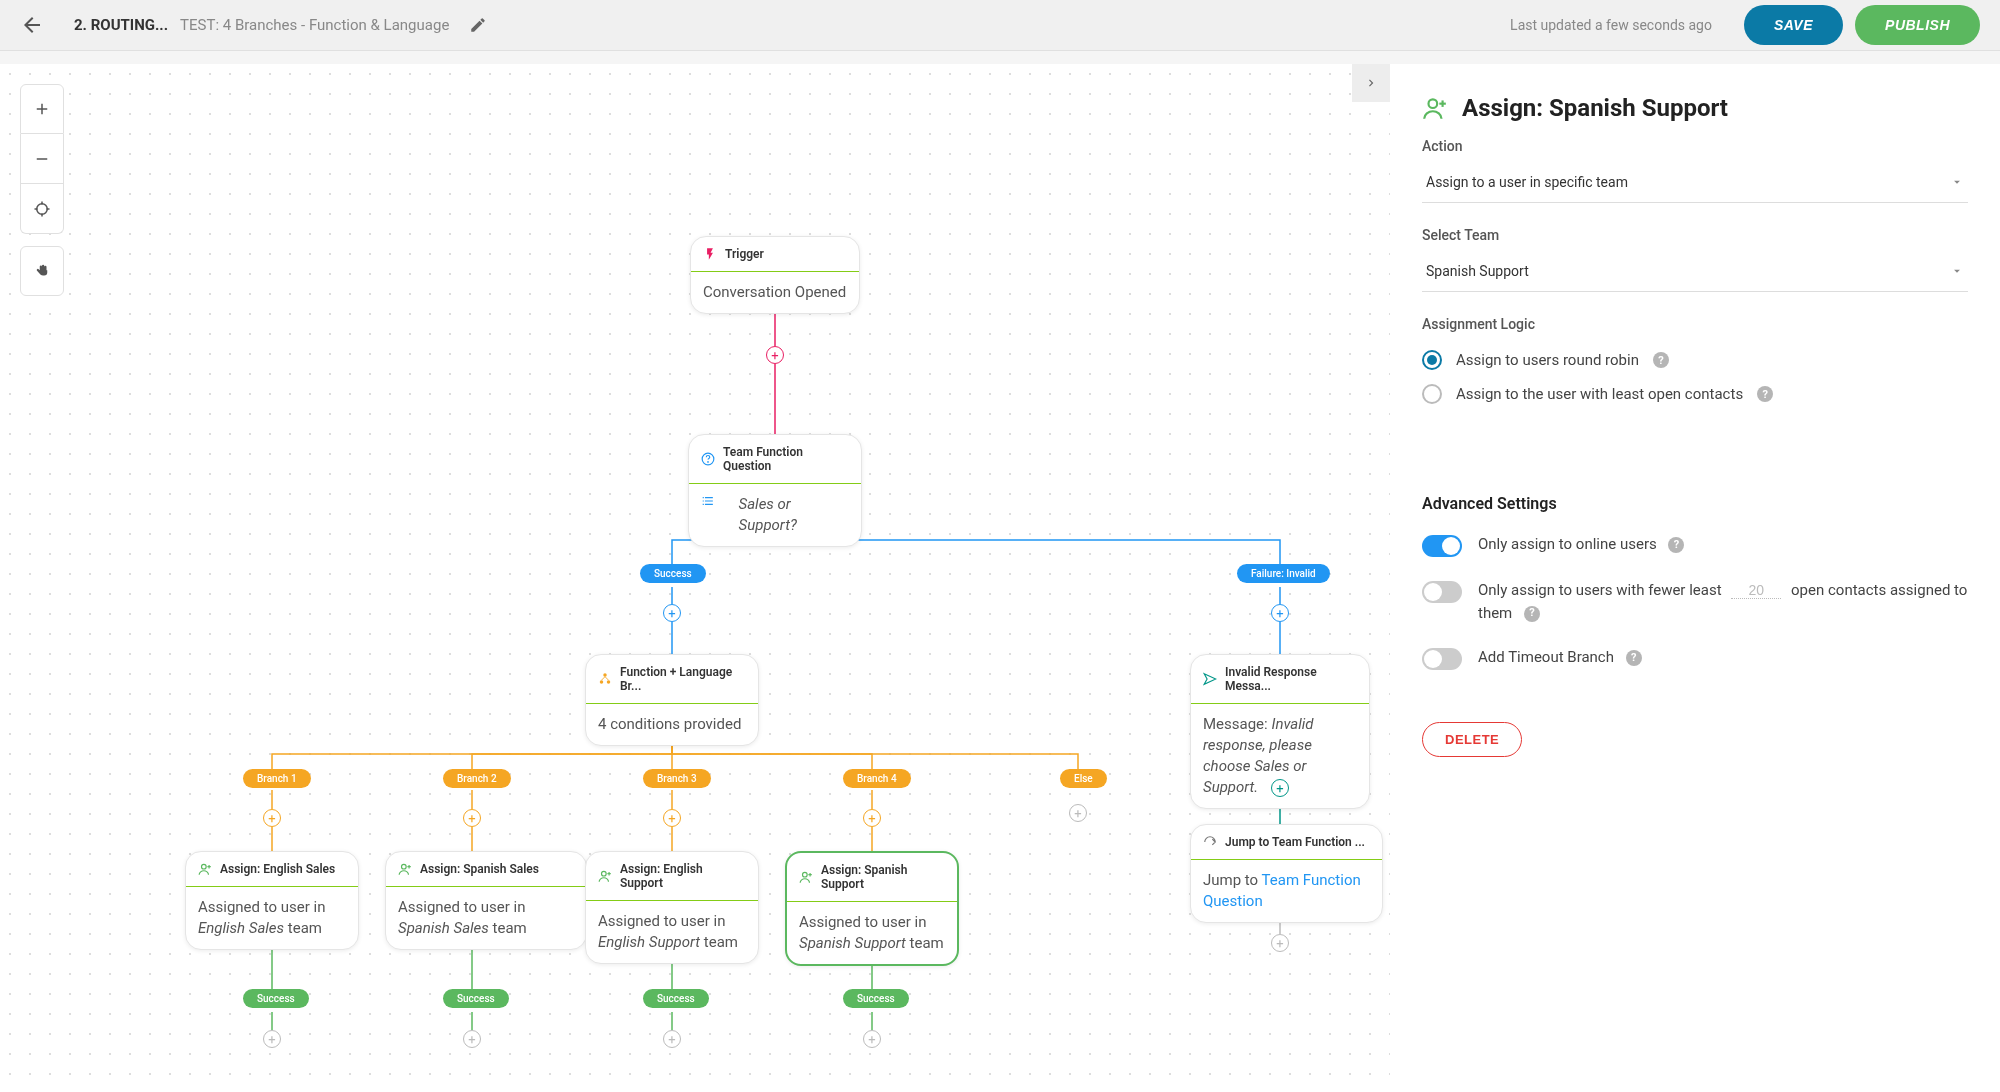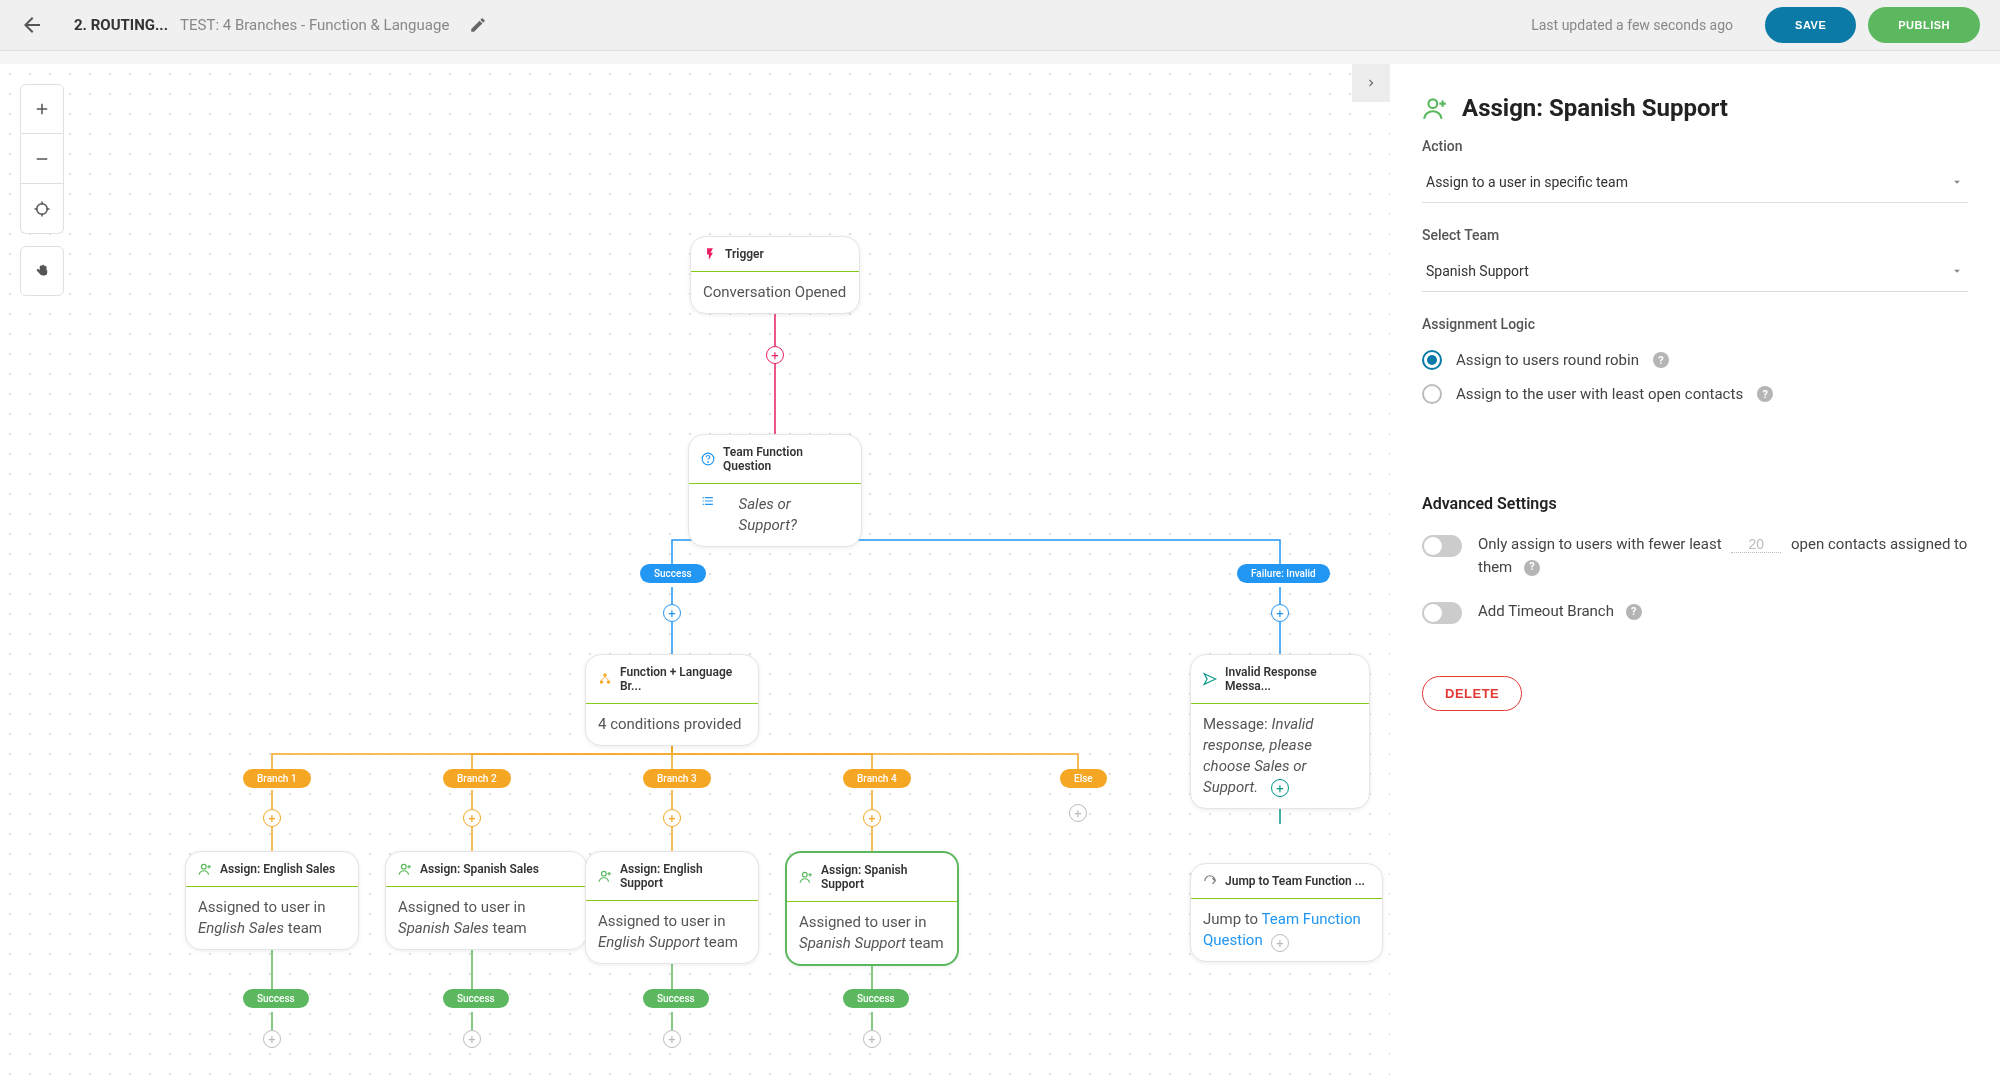--- a/index.html
+++ b/index.html
@@ -6,21 +6,21 @@
 body { font-family: -apple-system, BlinkMacSystemFont, "Segoe UI", Roboto, sans-serif; background: #f5f5f5; color: #333; width: 2000px; height: 1092px; overflow: hidden; position: relative; }
 
 .header { height: 51px; background: #f0f0f0; display: flex; align-items: center; padding: 0 20px; border-bottom: 1px solid #e0e0e0; }
 .back-arrow { width: 24px; height: 24px; cursor: pointer; margin-right: 30px; fill: #555; }
 .breadcrumb { display: flex; align-items: center; gap: 12px; }
 .bc-dark { font-weight: 700; font-size: 15px; color: #333; }
 .bc-light { font-weight: 400; font-size: 15px; color: #888; }
 .edit-icon { width: 18px; height: 18px; fill: #666; cursor: pointer; margin-left: 8px; }
 .header-spacer { flex: 1; }
 .last-updated { font-size: 14px; color: #888; margin-right: 32px; }
-.btn { border: none; border-radius: 25px; padding: 12px 30px; font-weight: 600; font-size: 11px; cursor: pointer; letter-spacing: 0.5px; }
+.btn { border: none; border-radius: 25px; padding: 12px 30px; font-weight: 600; font-size: 14px; cursor: pointer; letter-spacing: 0.5px; font-style: italic; }
 .btn-save { background: #0b7aa6; color: #fff; margin-right: 12px; }
 .btn-publish { background: #5bb85f; color: #fff; }
 
 .canvas { position: absolute; top: 64px; left: 0; width: 1390px; height: 1028px; background: #fff; background-image: radial-gradient(circle, #ddd 1px, transparent 1px); background-size: 20px 20px; }
 
 .zoom-panel { position: absolute; top: 20px; left: 20px; display: flex; flex-direction: column; gap: 0; }
 .zoom-btn { width: 44px; height: 50px; background: #fff; border: 1px solid #e0e0e0; display: flex; align-items: center; justify-content: center; cursor: pointer; font-size: 20px; color: #555; }
 .zoom-btn:first-child { border-radius: 6px 6px 0 0; }
 .zoom-btn.mid { border-top: none; }
 .zoom-btn:nth-child(3) { border-top: none; border-radius: 0 0 6px 6px; }
@@ -294,21 +294,21 @@
   <div class="pill pill-green" style="left:443px; top:925px">Success</div>
   <div class="pill pill-green" style="left:643px; top:925px">Success</div>
   <div class="pill pill-green" style="left:843px; top:925px">Success</div>
   <div class="plus-circle pc-grey" style="left:263px; top:966px">+</div>
   <div class="plus-circle pc-grey" style="left:463px; top:966px">+</div>
   <div class="plus-circle pc-grey" style="left:663px; top:966px">+</div>
   <div class="plus-circle pc-grey" style="left:863px; top:966px">+</div>
 
   <div class="plus-circle pc-teal" style="left:1271px; top:715px">+</div>
 
-  <div class="node" style="left:1190px; top:799px; width:193px">
+  <div class="node" style="left:1190px; top:760px; width:193px">
     <div class="node-header">
       <svg class="node-icon" viewBox="0 0 24 24" fill="none" stroke="#777" stroke-width="2">
           <path d="M3 12a9 9 0 0118 0M16 7l5 5-5 5"></path>
         </svg>
       <span>Jump to Team Function ...</span>
     </div>
     <div class="node-body">
       <span>Jump to </span><span class="link">Team Function Question</span>
     </div>
   </div>
@@ -350,20 +350,27 @@
     <div class="help">?</div>
   </div>
   <div class="radio-row">
     <div class="radio"></div>
     <span class="radio-label">Assign to the user with least open contacts</span>
     <div class="help">?</div>
   </div>
 
   <div class="sb-section-title">Advanced Settings</div>
 
+  <div class="toggle-row">
+    <div class="toggle on"></div>
+    <div class="toggle-label">
+      <span>Only assign to online users</span>
+      <span class="help" style="display:inline-flex;vertical-align:middle;margin-left:8px">?</span>
+    </div>
+  </div>
 
   <div class="toggle-row">
     <div class="toggle"></div>
     <div class="toggle-label">
       <span>Only assign to users with fewer least</span>
       <input class="inline-input" value="20" style="">
       <span>open contacts assigned to them</span>
       <span class="help" style="display:inline-flex;vertical-align:middle;margin-left:8px">?</span>
     </div>
   </div>

